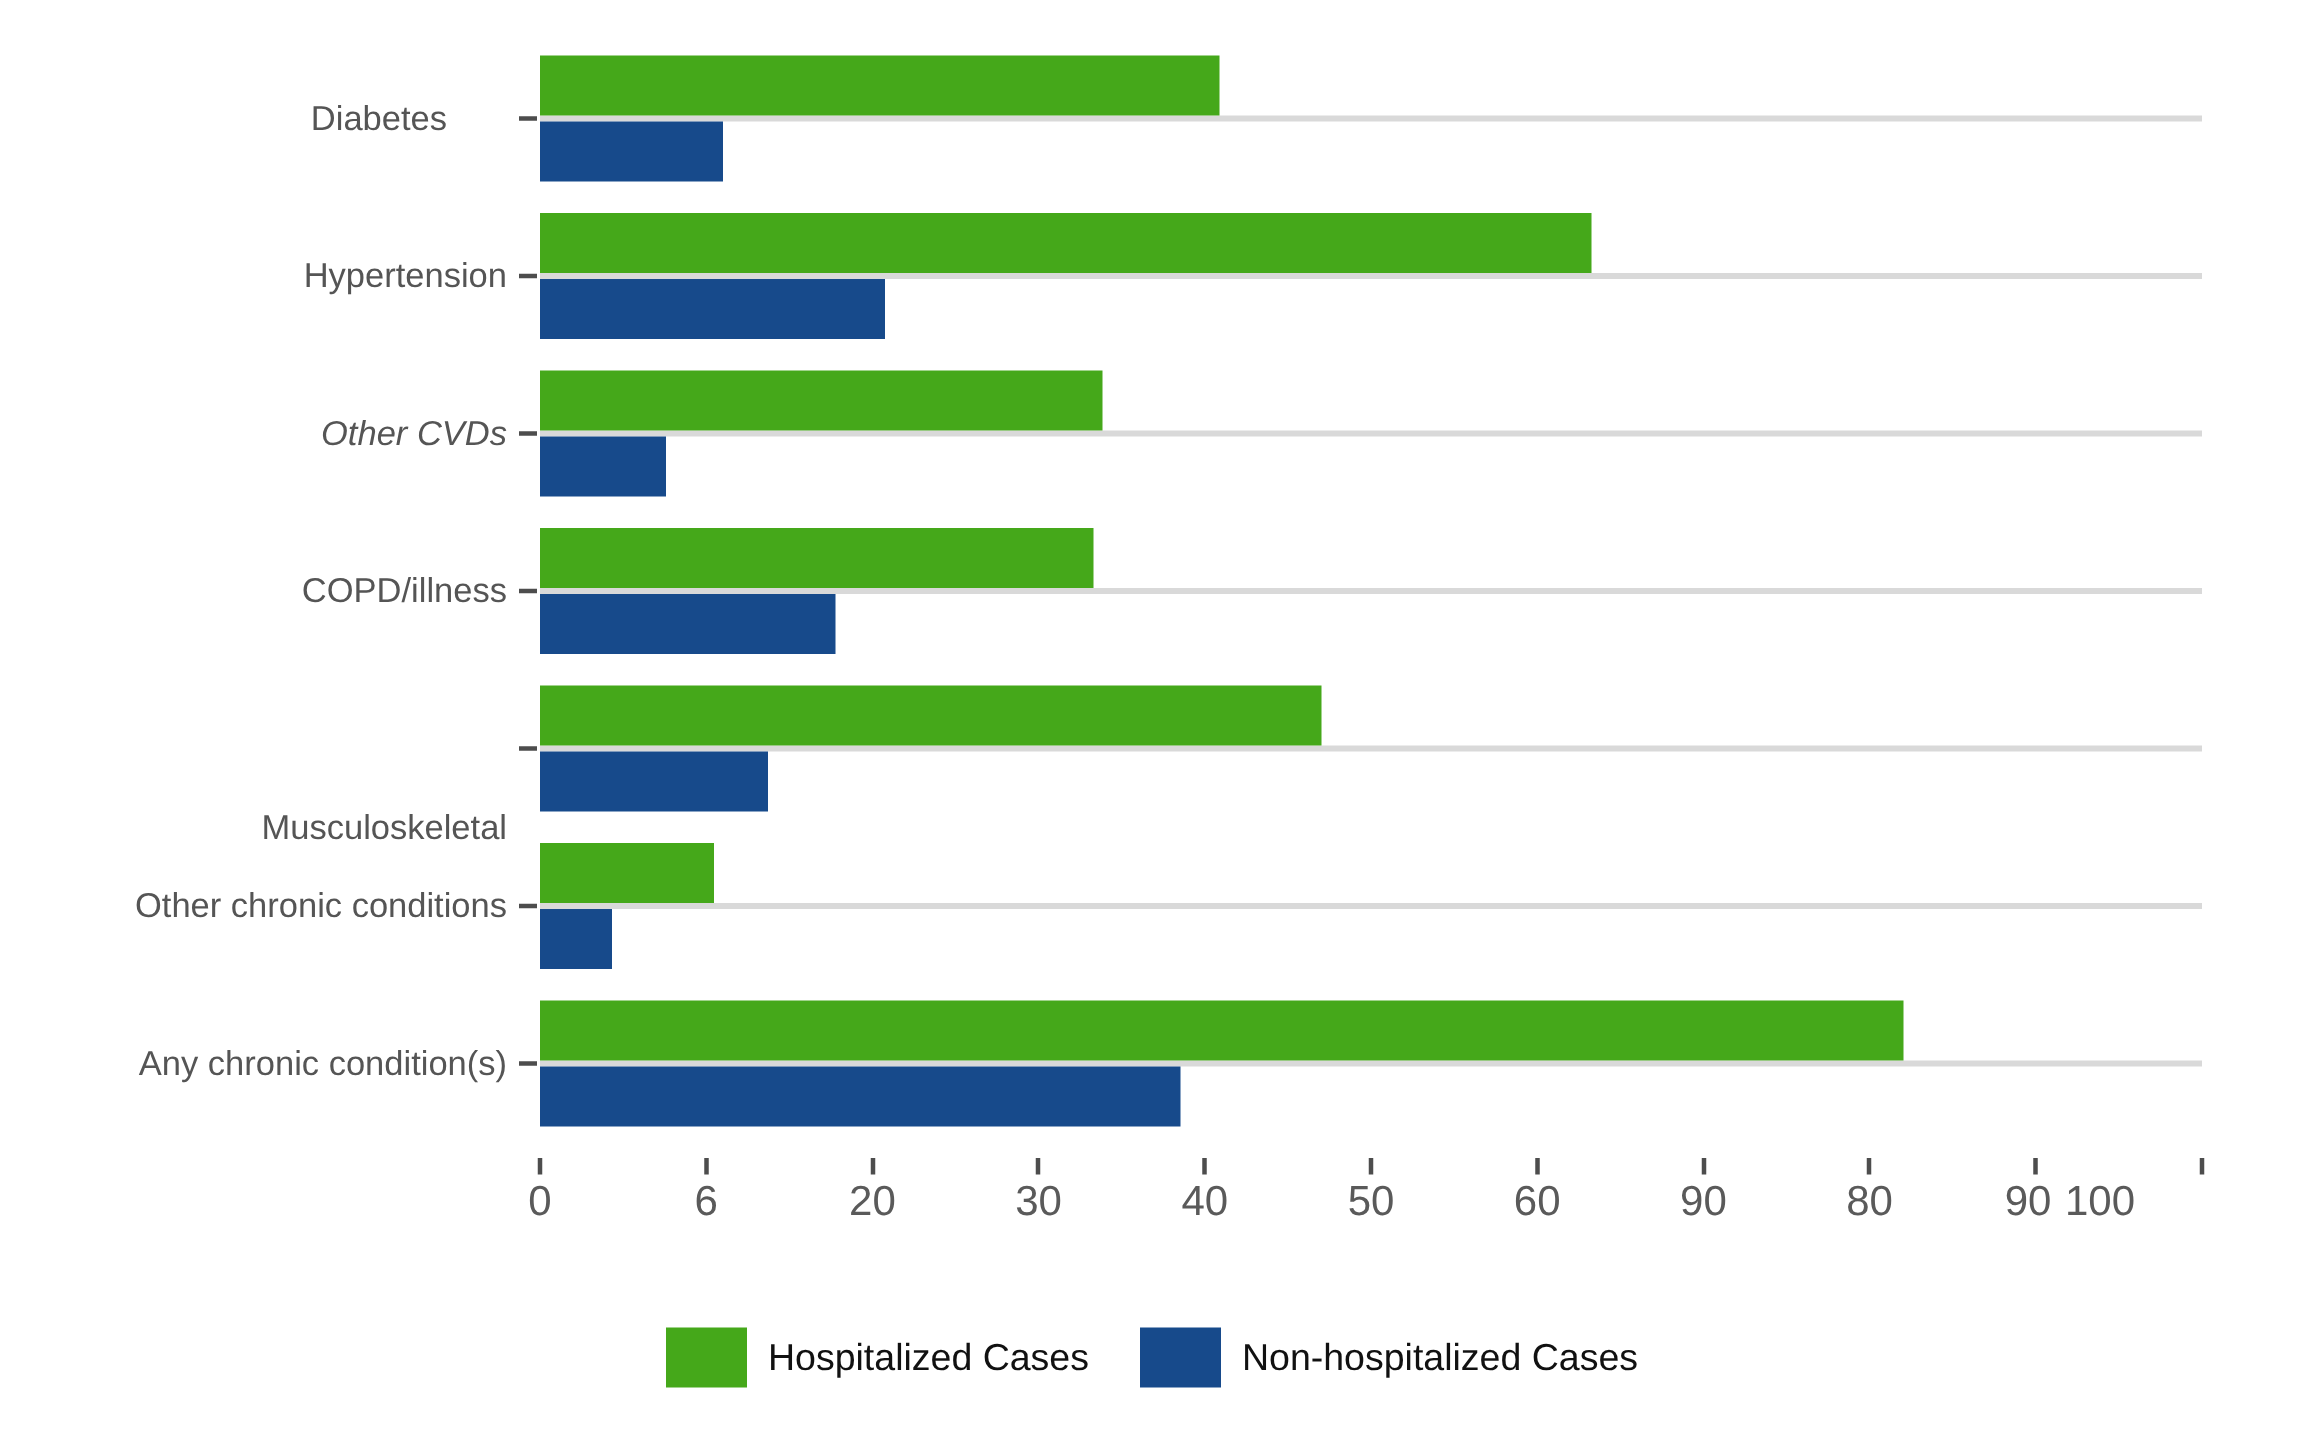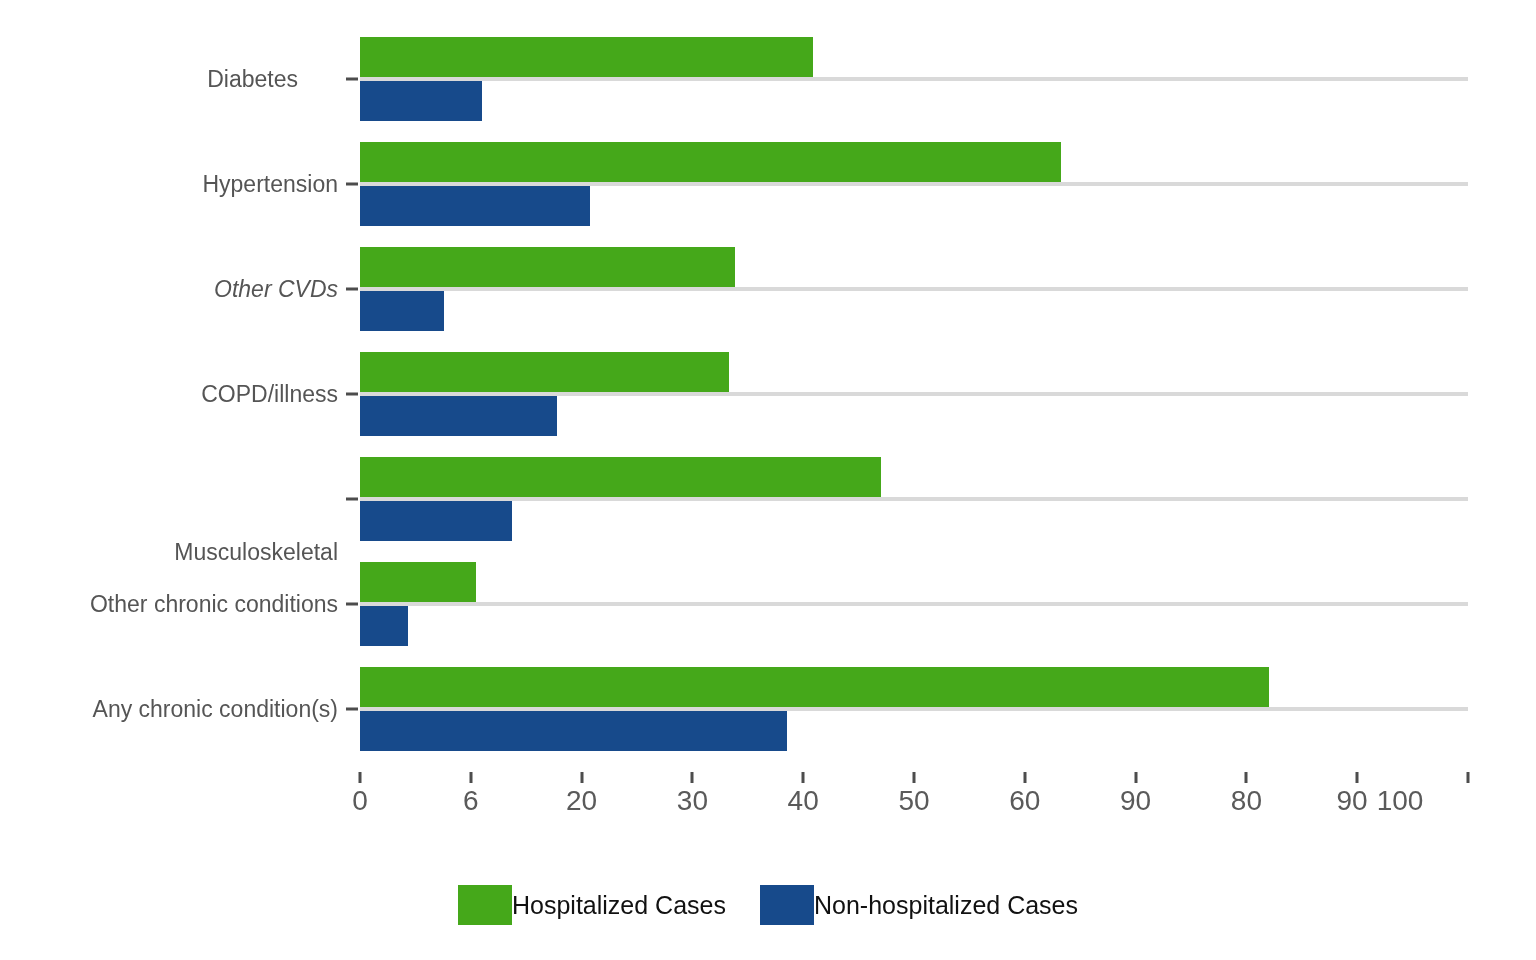--- a/index.html
+++ b/index.html
@@ -106,20 +106,21 @@
     top: 885px;
     width: 1536px;
     display: flex;
     justify-content: center;
     align-items: center;
     gap: 34px;
   }
   .legend-entry {
     display: flex;
     align-items: center;
+    gap: 14px;
   }
   .legend-swatch {
     width: 54px;
     height: 40px;
     flex: none;
   }
   .legend-label {
     font-size: 25px;
     color: #111111;
     white-space: nowrap;

